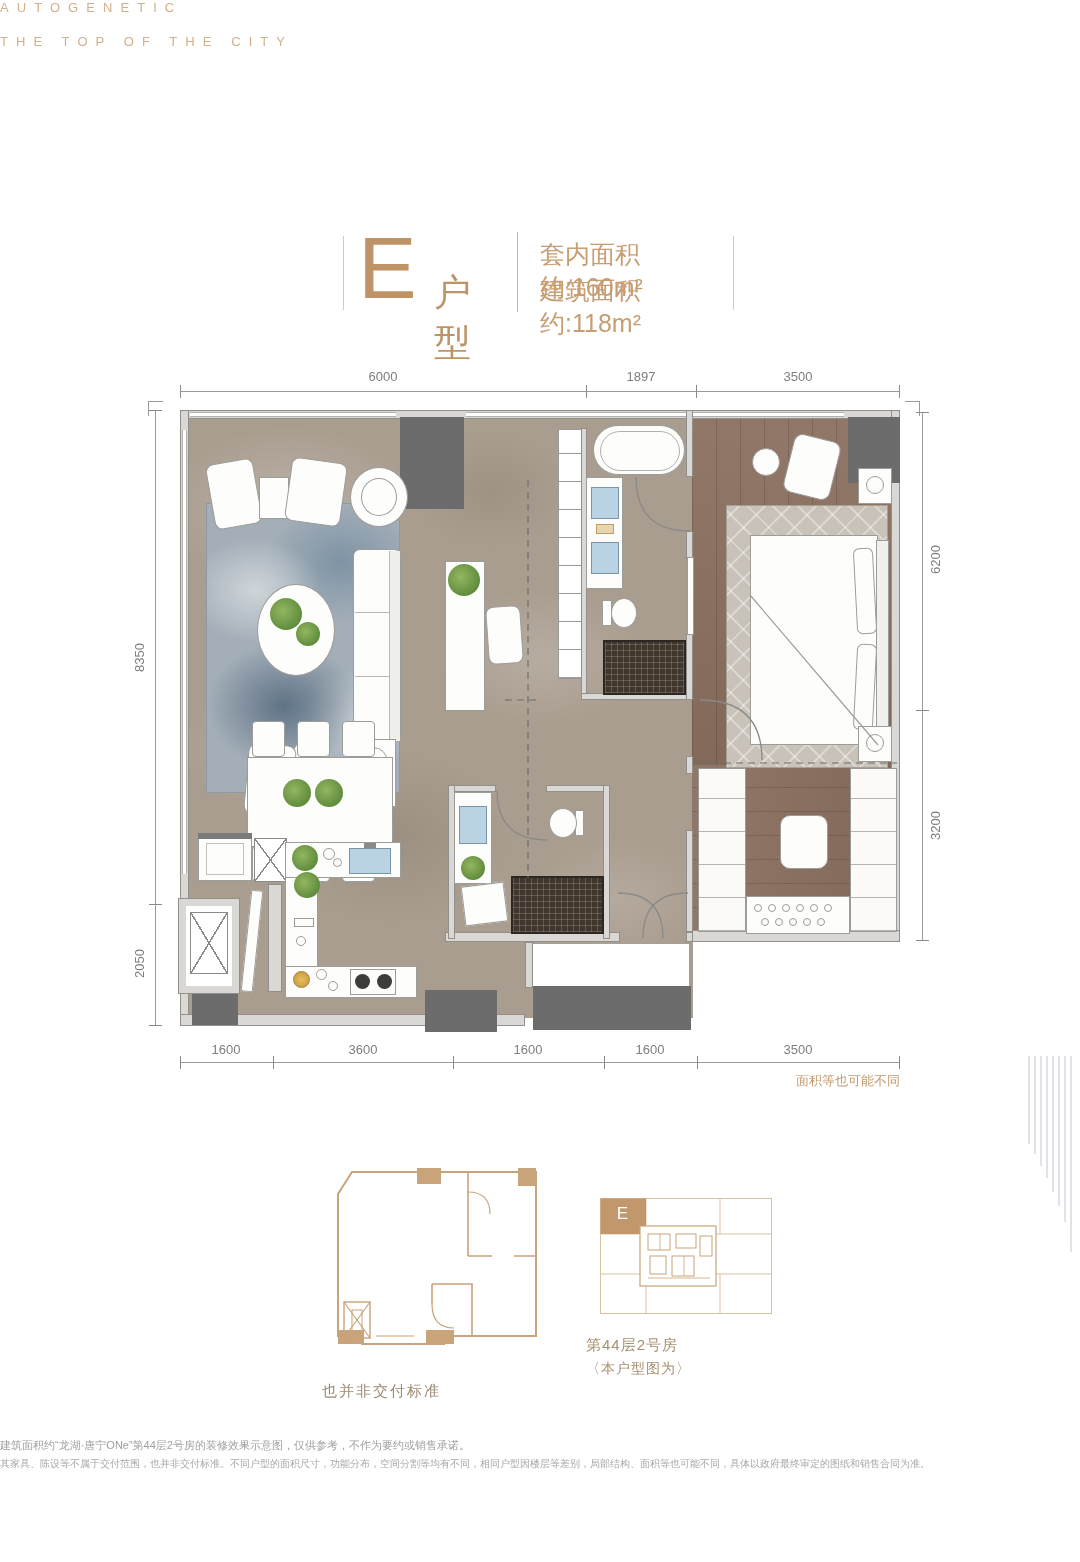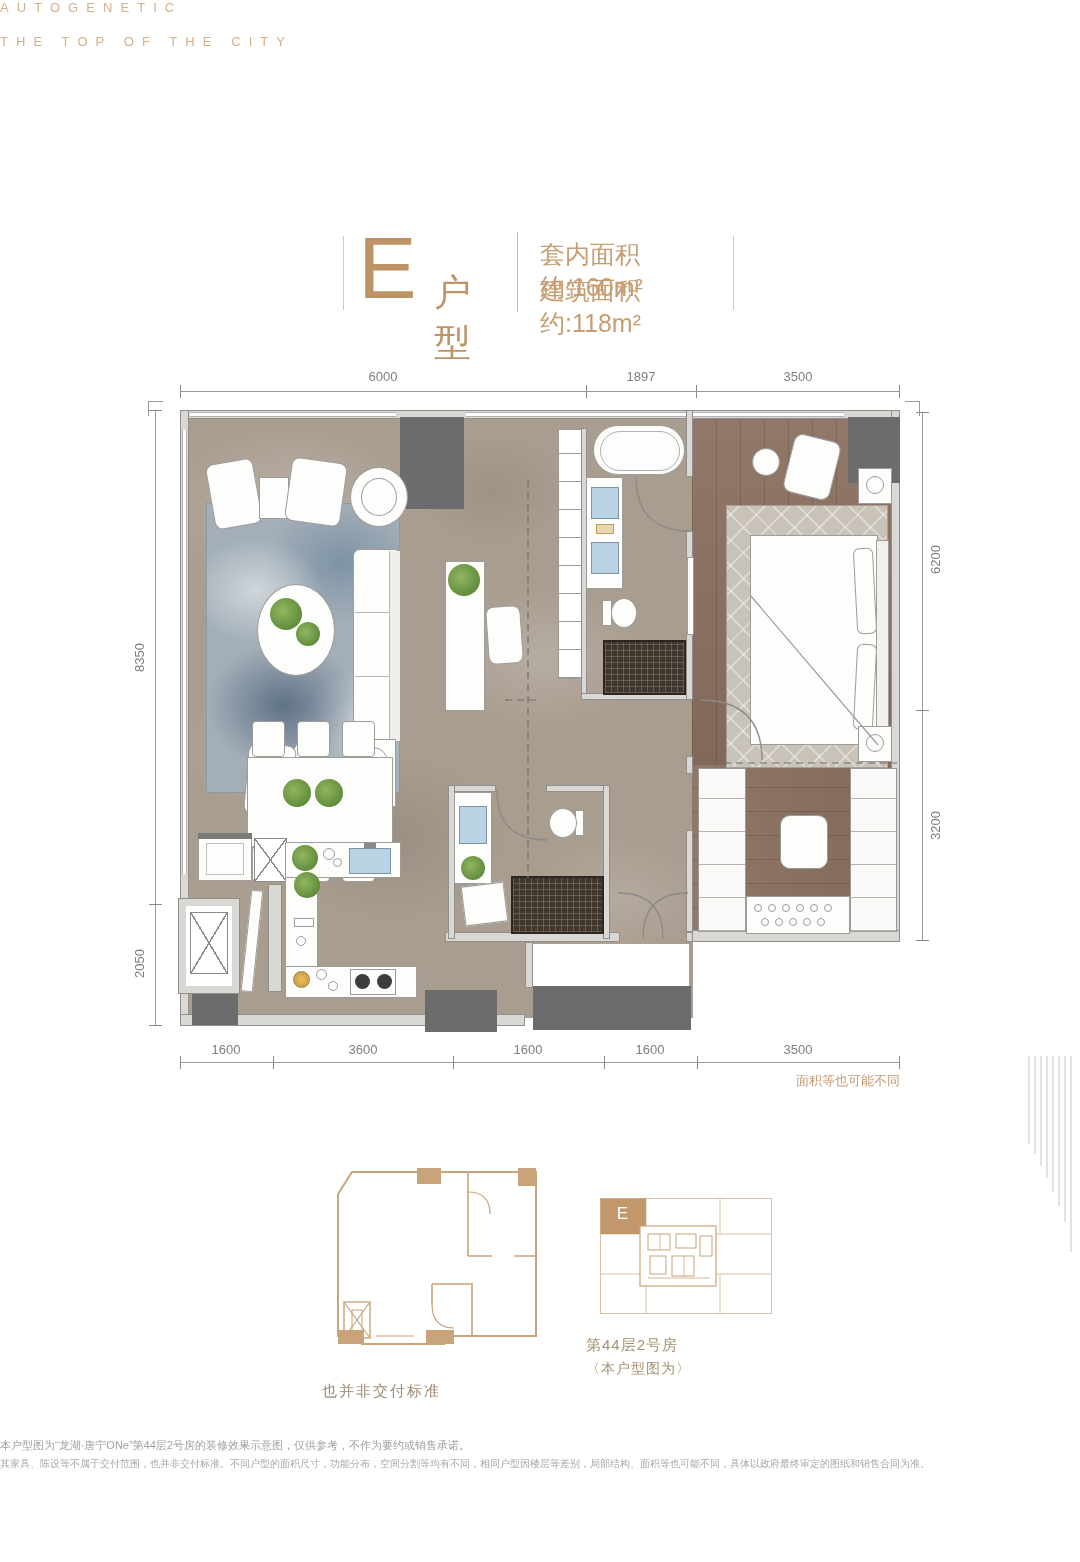--- a/index.html
+++ b/index.html
@@ -325,16 +325,16 @@
     <div class="barline" style="left:0;top:0;height:88px;"></div>
     <div class="barline" style="left:6px;top:0;height:98px;"></div>
     <div class="barline" style="left:12px;top:0;height:110px;"></div>
     <div class="barline" style="left:18px;top:0;height:122px;"></div>
     <div class="barline" style="left:24px;top:0;height:136px;"></div>
     <div class="barline" style="left:30px;top:0;height:150px;"></div>
     <div class="barline" style="left:36px;top:0;height:166px;"></div>
     <div class="barline" style="left:42px;top:0;height:196px;"></div>
   </div>
 
-  <div class="lbl" style="left:0;top:1438px;width:1080px;font-size:11px;color:#a0a0a0;white-space:nowrap;">本户型图为“龙湖·唐宁ONe”第44层2号房的装修效果示意图，仅供参考，不作为要约或销售承诺。</div>
+  <div class="lbl" style="left:0;top:1438px;width:1080px;font-size:11px;color:#a0a0a0;white-space:nowrap;">建筑面积约“龙湖·唐宁ONe”第44层2号房的装修效果示意图，仅供参考，不作为要约或销售承诺。</div>
   <div class="lbl" style="left:0;top:1457px;width:896px;font-size:10px;color:#a8a8a8;white-space:nowrap;">其家具、陈设等不属于交付范围，也并非交付标准。不同户型的面积尺寸，功能分布，空间分割等均有不同，相同户型因楼层等差别，局部结构、面积等也可能不同，具体以政府最终审定的图纸和销售合同为准。</div>
 
 </div>
 
 </body></html>

